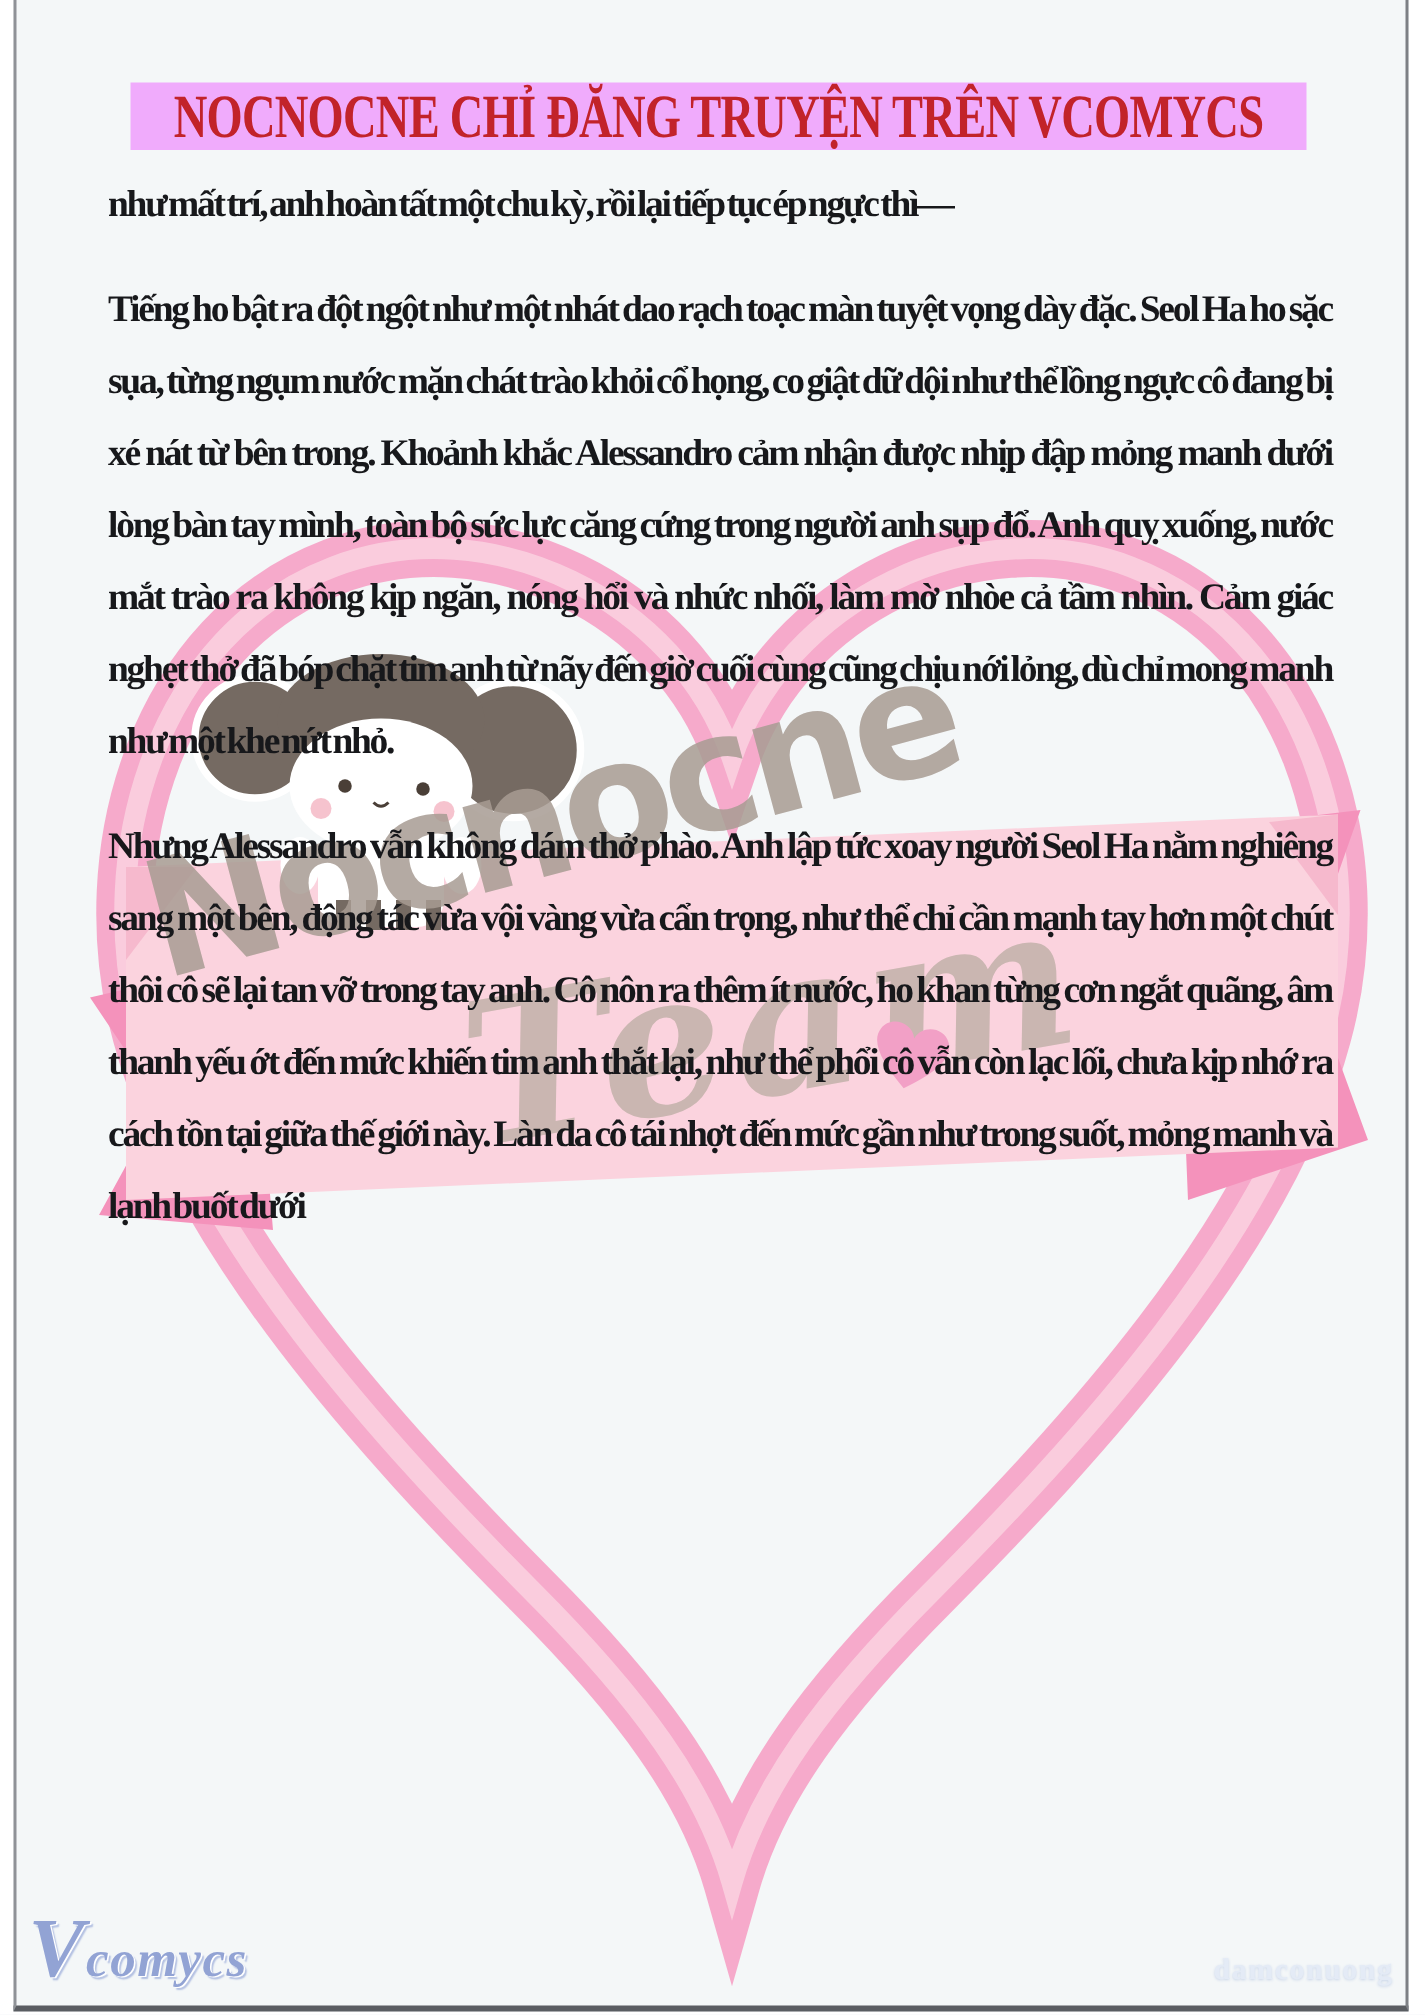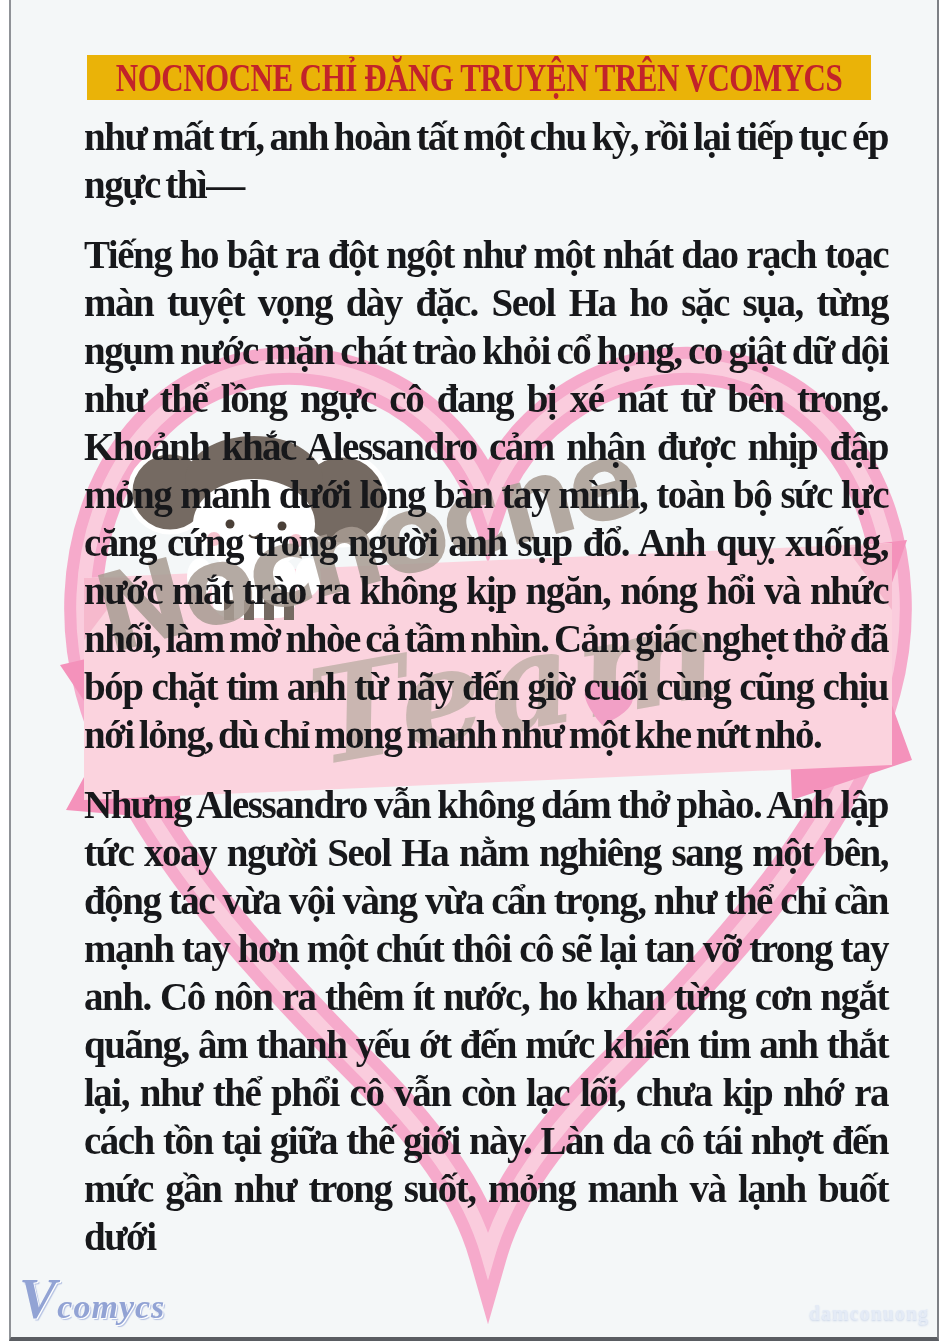--- a/index.html
+++ b/index.html
@@ -17,42 +17,42 @@
     border-left:2px solid #8f9297;
     border-right:2px solid #7d8085;
     border-bottom:4px solid #5a5d62;
     box-sizing:border-box;
     overflow:hidden;
   }
   
   .banner {
     position:absolute; left:76px; top:55px;
     width:784px; height:45px;
-    background:#eab308;
+    background:#f0abfc;
     display:flex; align-items:center; justify-content:center;
     z-index:2;
   }
   .banner span {
     font-family:"Liberation Serif", serif;
     font-weight:bold; font-size:31px;
     letter-spacing:-0.5px;
     color:#c2232a;
     white-space:nowrap;
     transform:scaleY(1.32);
   }
   
   .content {
     position:absolute; left:61px; top:113px;
     width:816px; z-index:2;
   }
   .content p {
-    margin:0 0 22px 12px;
+    margin:0 0 22px 0;
     font-family:"Liberation Serif", serif;
     font-weight:bold;
-    font-size:39px;
+    font-size:25px;
     line-height:48px;
     letter-spacing:-1.5px;
     word-spacing:-3px;
     text-align:justify;
     color:#17181b;
   }
   
   .wm { position:absolute; inset:0; z-index:1; }
   .wm-svg { position:absolute; left:0; top:0; }
   .wm-name {

